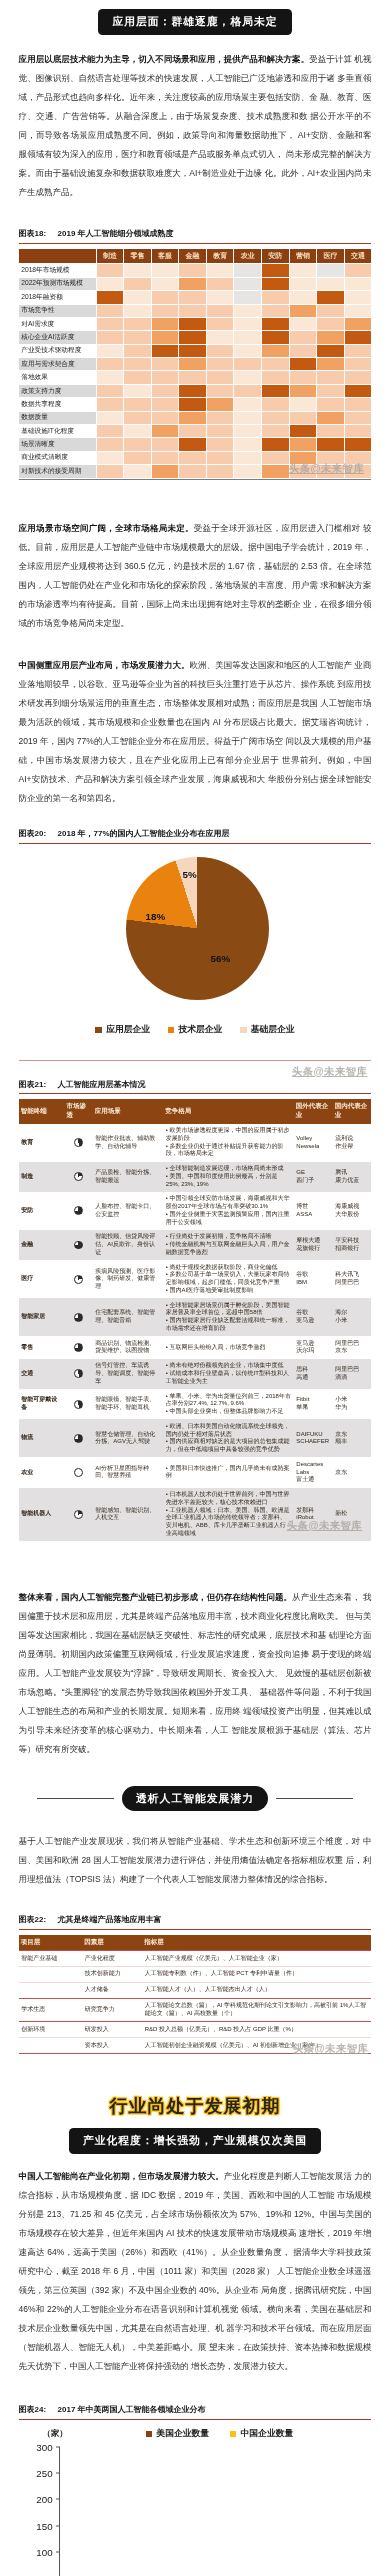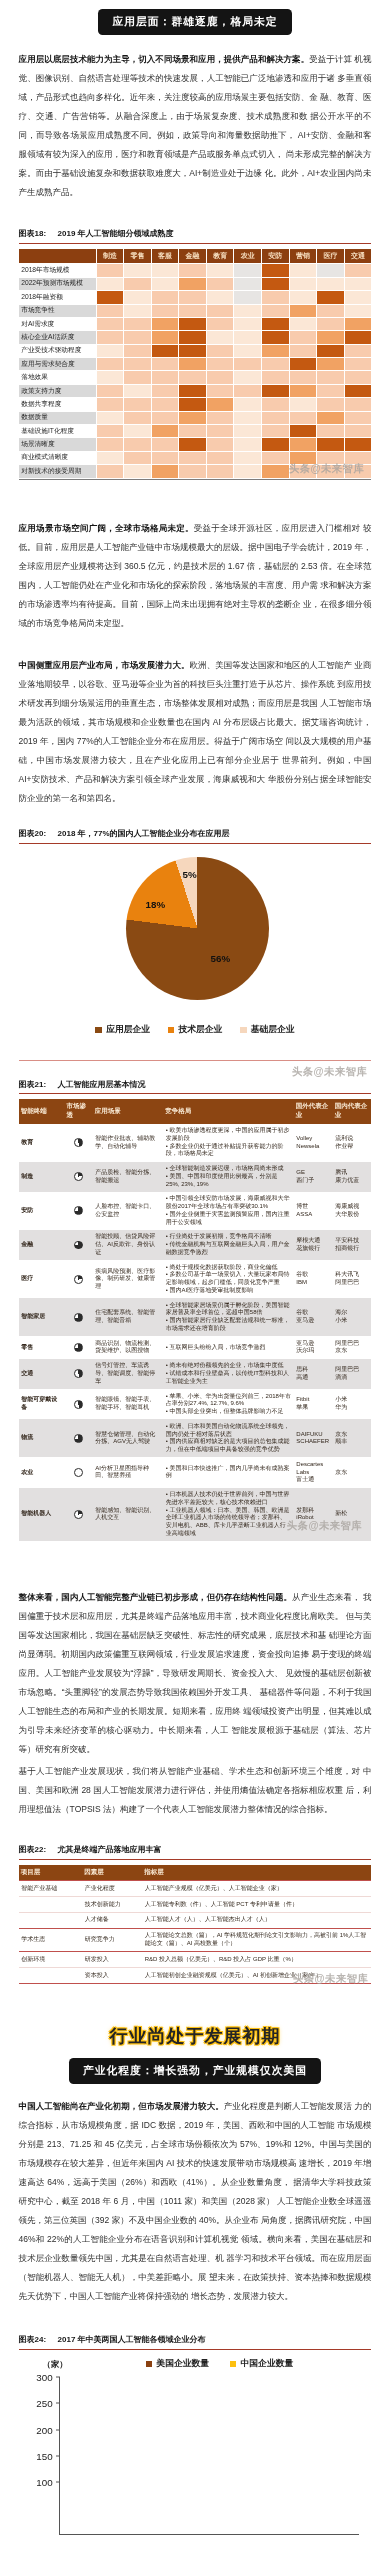--- a/index.html
+++ b/index.html
@@ -26,21 +26,21 @@
   .para .lead { font-weight:700; color:#161616; }
 
   
   .figure { margin-top:23px; position:relative; }
   .caption { display:flex; gap:11.4px; align-items:baseline; padding-bottom:3.6px;
              border-bottom:1px solid #a53a28; margin-bottom:5.2px; }
   .cap-prefix, .cap-title { font-weight:700; font-size:8px; color:#161616; }
 
   
   .watermark { position:absolute; font-size:10.3px; font-weight:700; color:#a8a39e; opacity:.8;
-               letter-spacing:0.5px; pointer-events:none; }
+               letter-spacing:0.5px; pointer-events:none;text-decoration:underline; }
 
   
   .heatmap { display:grid; grid-template-columns:77px repeat(10,1fr); gap:1px; background:#ffffff;
              border-bottom:1px solid #7c7c7c; padding-bottom:1px; }
   .hm-corner, .hm-head { background:#8c3f10; color:#f6ddbe; font-size:7px; font-weight:700;
                          height:14.4px; display:flex; align-items:center; justify-content:center; }
   .hm-label { background:#ffffff; color:#272727; font-size:6.7px; height:12.4px; display:flex;
               align-items:center; padding-left:2.6px; white-space:nowrap; }
   .hm-label.alt { background:#d9d9d9; }
   .hm-cell { height:12.4px; }
@@ -298,21 +298,21 @@
   <p class="para" style="margin-top:23px;"><span class="lead">中国侧重应用层产业布局，市场发展潜力大。</span><span>欧洲、美国等发达国家和地区的人工智能产 业商业落地期较早，以谷歌、亚马逊等企业为首的科技巨头注重打造于从芯片、操作系统 到应用技术研发再到细分场景运用的垂直生态，市场整体发展相对成熟；而应用层是我国 人工智能市场最为活跃的领域，其市场规模和企业数量也在国内 AI 分布层级占比最大。据艾瑞咨询统计，2019 年，国内 77%的人工智能企业分布在应用层。得益于广阔市场空 间以及大规模的用户基础，中国市场发展潜力较大，且在产业化应用上已有部分企业居于 世界前列。例如，中国 AI+安防技术、产品和解决方案引领全球产业发展，海康威视和大 华股份分别占据全球智能安防企业的第一名和第四名。</span></p>
 
   <section class="figure" style="margin-top:20.6px;">
     <div class="caption">
       <span class="cap-prefix">图表20:</span>
       <span class="cap-title">2018 年，77%的国内人工智能企业分布在应用层</span>
     </div>
     <div class="pie-wrap">
       <div class="pie" id="pie20" style="background: conic-gradient(rgb(138, 74, 19) 0%, rgb(138, 74, 19) 77%, rgb(233, 130, 14) 77%, rgb(233, 130, 14) 95%, rgb(246, 215, 189) 95%, rgb(246, 215, 189) 100%);"></div>
       <div class="pie-label" style="left:192px; top:104px;">56%</div>
-      <div class="pie-label" style="left:127px; top:50px;">18%</div>
+      <div class="pie-label" style="left:127px; top:62px;">18%</div>
       <div class="pie-label" style="left:164px; top:19.6px;">5%</div>
     </div>
     <div class="legend" id="legend20">
         <span class="legend-item">
           <span class="legend-swatch" style="background: rgb(138, 74, 19);"></span>
           <span>应用层企业</span>
         </span>
         <span class="legend-item">
           <span class="legend-swatch" style="background: rgb(233, 130, 14);"></span>
           <span>技术层企业</span>
@@ -564,20 +564,25 @@
           <div>
             <span>新松</span>
           </div>
         </div>
       </div>
     <div class="watermark" style="right:9.3px; bottom:8.3px;">头条@未来智库</div>
   </section>
 
   <p class="para" style="margin-top:47px;"><span class="lead">整体来看，国内人工智能完整产业链已初步形成，但仍存在结构性问题。</span><span>从产业生态来看， 我国偏重于技术层和应用层，尤其是终端产品落地应用丰富，技术商业化程度比肩欧美。 但与美国等发达国家相比，我国在基础层缺乏突破性、标志性的研究成果，底层技术和基 础理论方面尚显薄弱。初期国内政策偏重互联网领域，行业发展追求速度，资金投向追捧 易于变现的终端应用。人工智能产业发展较为“浮躁”，导致研发周期长、资金投入大、 见效慢的基础层创新被市场忽略。“头重脚轻”的发展态势导致我国依赖国外开发工具、 基础器件等问题，不利于我国人工智能生态的布局和产业的长期发展。短期来看，应用终 端领域投资产出明显，但其难以成为引导未来经济变革的核心驱动力。中长期来看，人工 智能发展根源于基础层（算法、芯片等）研究有所突破。</span></p>
 
+  <div class="pill-row">
+    <div class="hline"></div>
+    <div class="black-banner">透析人工智能发展潜力</div>
+    <div class="hline"></div>
+  </div>
 
   <p class="para" style="margin-top:3.1px;"><span>基于人工智能产业发展现状，我们将从智能产业基础、学术生态和创新环境三个维度，对 中国、美国和欧洲 28 国人工智能发展潜力进行评估，并使用熵值法确定各指标相应权重 后，利用理想值法（TOPSIS 法）构建了一个代表人工智能发展潜力整体情况的综合指标。</span></p>
 
   <section class="figure" style="margin-top:25px;">
     <div class="caption">
       <span class="cap-prefix">图表22:</span>
       <span class="cap-title">尤其是终端产品落地应用丰富</span>
     </div>
     <div class="dtable t22-table-bottom" id="table22">
         <div class="t22-head">

